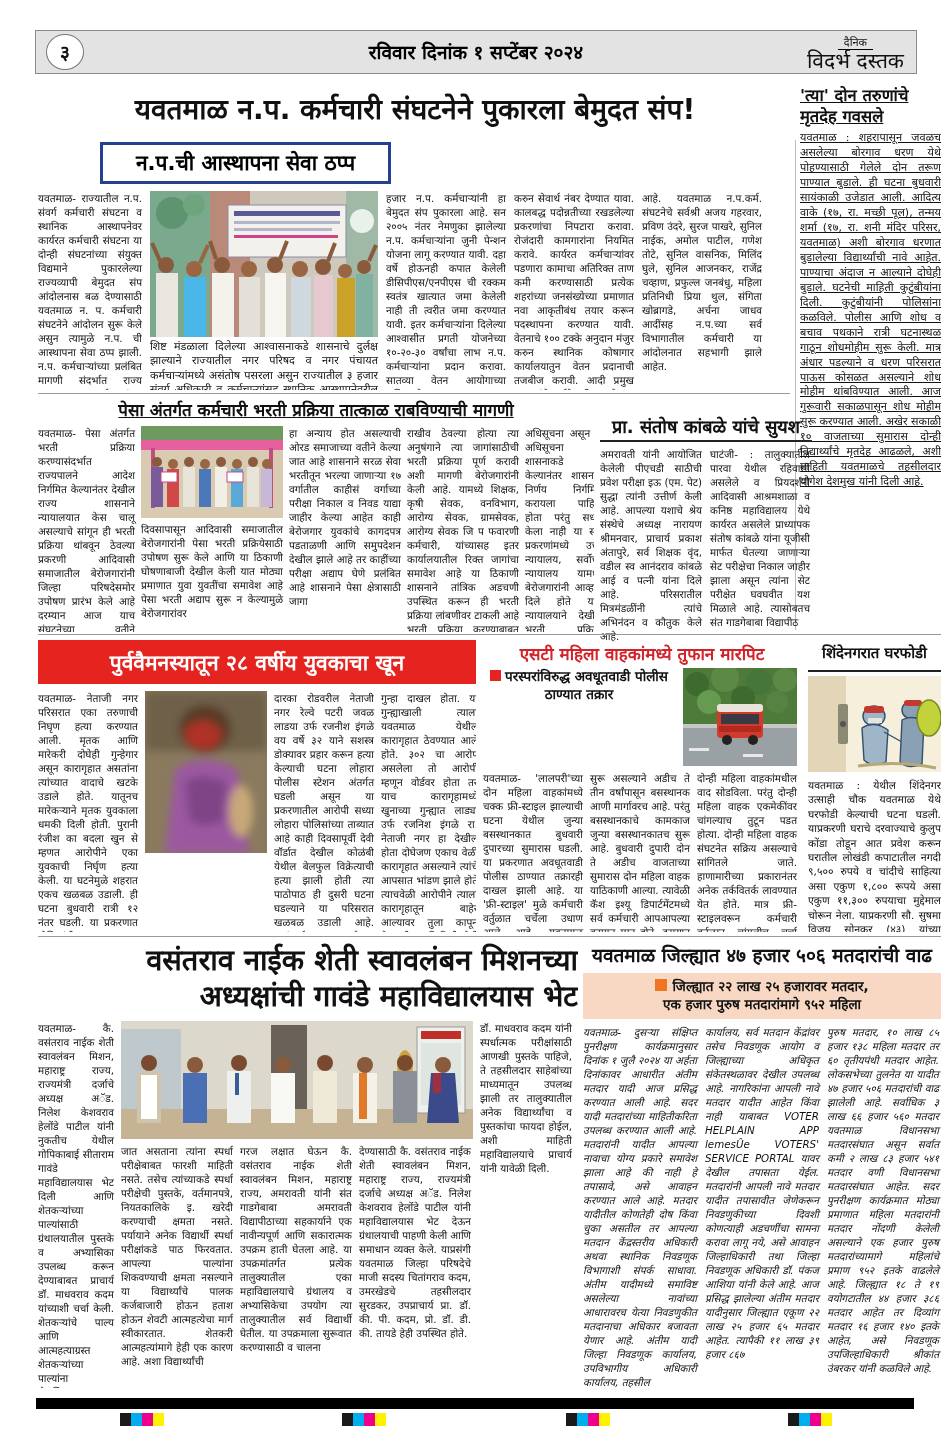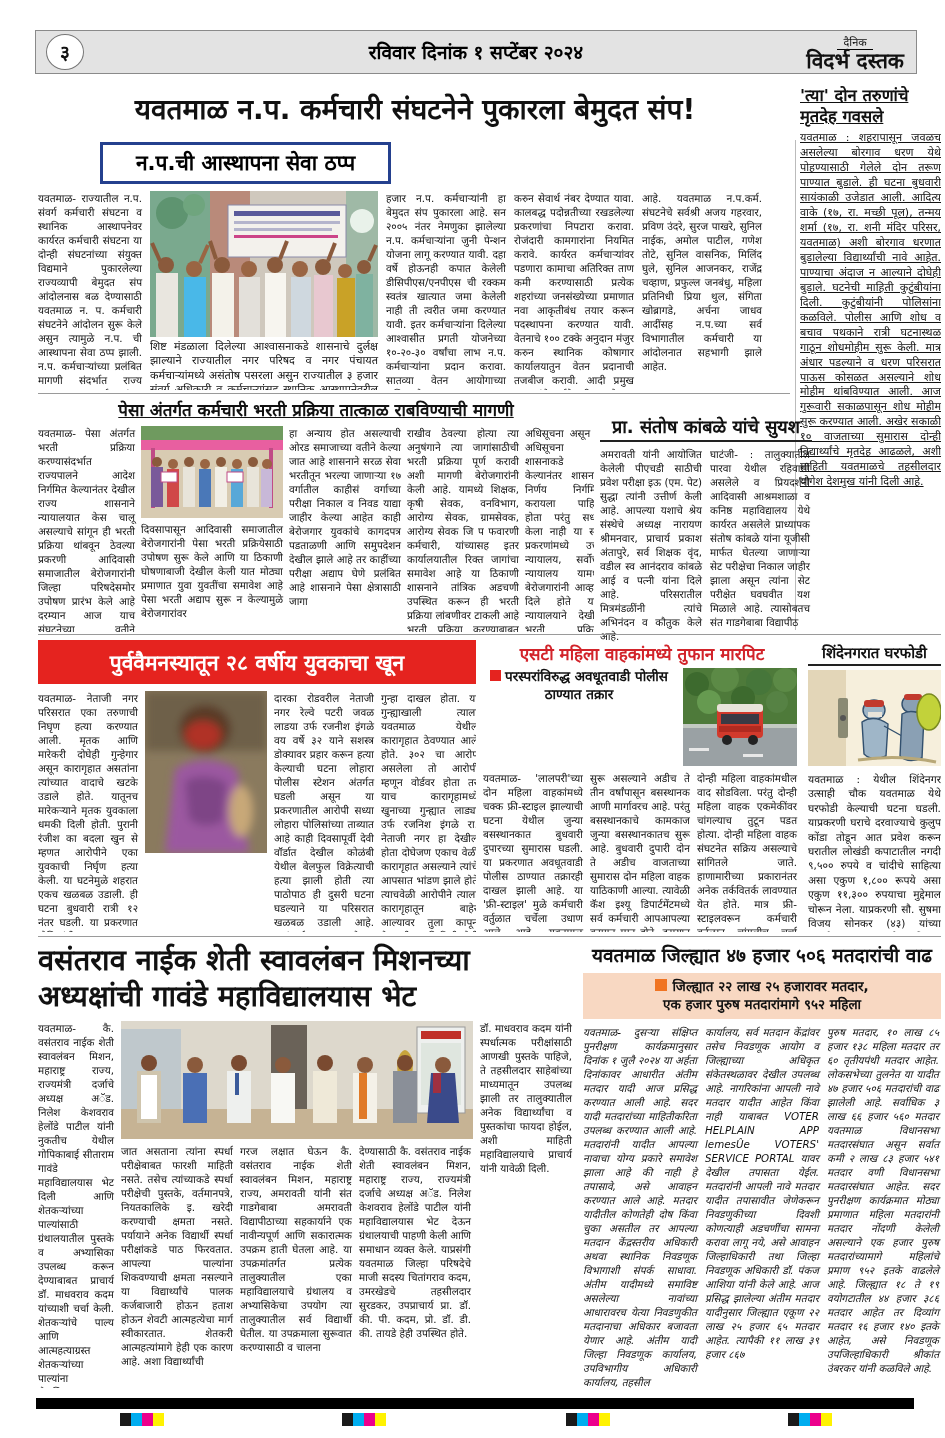--- a/index.html
+++ b/index.html
@@ -7,21 +7,21 @@
         font-family:"DejaVu Sans",sans-serif;color:#111;}
   
   .hdrbar{position:absolute;left:35px;top:30px;width:880px;height:42px;background:#e3e3e3;
           border:1px solid #8a8a8a;display:flex;align-items:center;}
   .pagenum{position:absolute;left:10px;top:3px;width:36px;height:34px;background:#fff;
            border:1px solid #777;border-radius:50%;display:flex;align-items:center;justify-content:center;
            font-size:19px;font-weight:bold;}
   .hdate{flex:1;text-align:center;font-size:19px;font-weight:bold;color:#000;}
   .mast{position:absolute;right:12px;top:2px;text-align:center;line-height:1;}
   .mast .m1{font-size:11px;border-bottom:1px solid #000;display:inline-block;padding:0 6px 1px;}
-  .mast .m2{font-size:21px;font-weight:bold;margin-top:1px;}
+  .mast .m2{font-size:21px;font-weight:normal;margin-top:1px;}
   
   .lead-head{position:absolute;left:40px;top:84px;width:750px;height:54px;font-size:28px;
              font-weight:bold;text-align:center;white-space:nowrap;overflow:hidden;line-height:52px;}
   .rail{position:absolute;left:800px;top:86px;width:141px;height:546px;overflow:hidden;text-decoration:underline;}
   .rail h3{margin:0 0 4px;font-size:16.5px;line-height:1.25;font-weight:bold;}
   .body{font-size:10.3px;line-height:1.36;text-align:justify;}
   .rule-h{position:absolute;background:#9a9a9a;height:1px;}
   .rule-v{position:absolute;background:#bbb;width:1px;}
   
   .art{position:absolute;overflow:hidden;}
@@ -33,22 +33,22 @@
              white-space:nowrap;overflow:hidden;margin-bottom:5px;}
   .suyash-head{font-size:18px;font-weight:bold;border-bottom:2px solid #222;text-align:center;
                white-space:nowrap;overflow:hidden;margin-bottom:5px;padding-bottom:2px;}
   .redbanner{background:#e5231f;color:#fff;font-size:21px;font-weight:bold;text-align:center;
              padding:8px 0;white-space:nowrap;overflow:hidden;}
   .st-head{color:#d2232a;font-size:17px;font-weight:bold;text-align:center;white-space:nowrap;
            overflow:hidden;margin-bottom:3px;}
   .st-sub{font-size:13.5px;font-weight:bold;text-align:center;line-height:1.3;}
   .sqr{display:inline-block;width:11px;height:11px;background:#e5231f;margin-right:4px;}
   .burg-head{font-size:15px;font-weight:bold;text-align:center;border-bottom:2px solid #222;
-             padding-bottom:2px;margin-bottom:4px;white-space:nowrap;overflow:hidden;}
-  .mission-head{font-size:29px;line-height:1.25;font-weight:bold;text-align:left;margin-bottom:6px;}
+             padding-bottom:8px;margin-bottom:4px;white-space:nowrap;overflow:hidden;}
+  .mission-head{font-size:29px;line-height:1.25;font-weight:bold;text-align:right;margin-bottom:6px;}
   .voter-head{font-size:19px;font-weight:bold;text-align:center;white-space:nowrap;overflow:hidden;}
   .voter-sub{background:#f8d8c2;margin:5px 0 6px;padding:4px 19px 6px;font-size:13.5px;font-weight:bold;
              text-align:center;line-height:1.35;}
   .osqr{display:inline-block;width:12px;height:12px;background:#f07422;margin-right:5px;}
   .caption{font-size:11px;line-height:1.3;text-align:justify;margin-top:3px;}
   .photo{display:block;}
   
   .blackbar{position:absolute;left:36px;top:1398px;width:878px;height:11px;background:#000;}
   .swgrp{position:absolute;top:1413px;display:flex;}
   .sw{width:11px;height:13px;}

